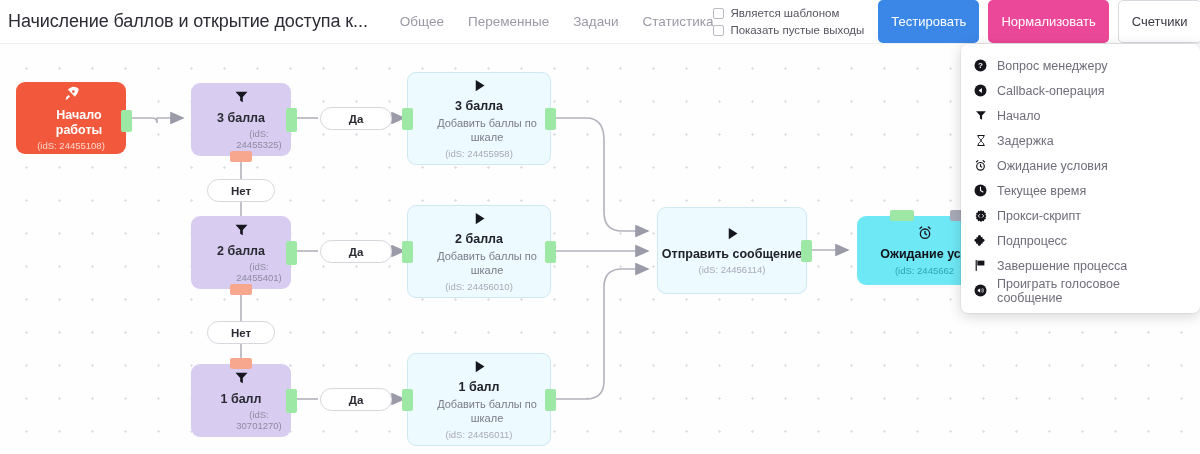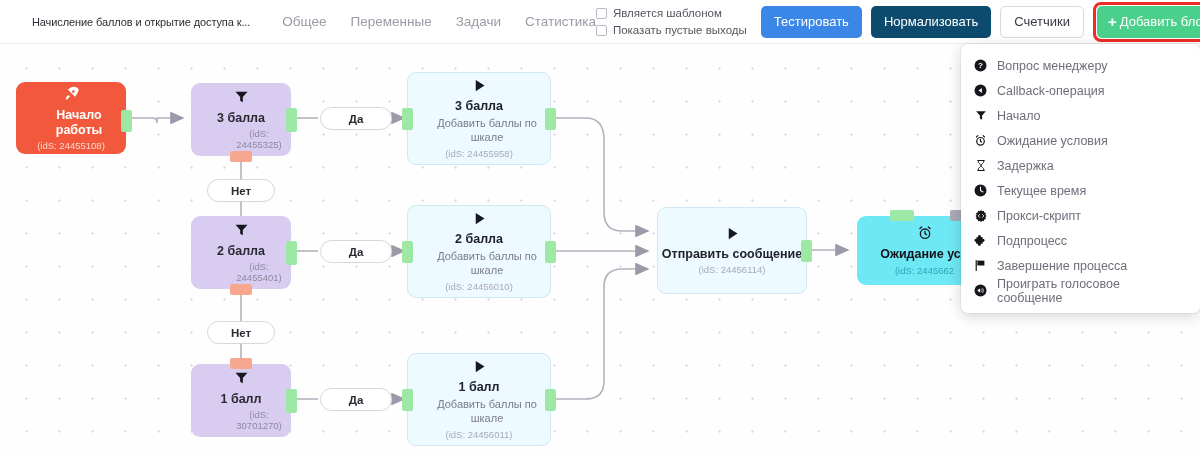--- a/index.html
+++ b/index.html
@@ -12,48 +12,48 @@
   }
   #app { position: relative; width: 1200px; height: 454px; }
 
   
   .topbar {
     position: absolute; left: 0; top: 0; width: 1200px; height: 44px;
     background: #ffffff; display: flex; align-items: center;
     border-bottom: 1px solid #f0f0f2; z-index: 30;
   }
   .proc-title {
-    margin-left: 32px; font-size: 11px; color: #2c2c34;
+    margin-left: 8px; font-size: 18px; color: #2c2c34;
     white-space: nowrap; letter-spacing: -0.1px;
   }
   .divider-v {
     width: 1px; height: 22px; background: #d3d4d8; margin: 0 14px 0 18px;
   }
   .tabs { display: flex; align-items: center; gap: 24px; }
   .tab { font-size: 13.5px; color: #9a9aa6; white-space: nowrap; cursor: pointer; }
 
   .checks {
     margin-left: auto; display: flex; flex-direction: column;
     gap: 5px; margin-right: 14px;
   }
   .chk-row { display: flex; align-items: center; gap: 6px; }
   .chk-box {
     width: 11px; height: 11px; border: 1px solid #b9bac2; border-radius: 2px;
     background: #fff; flex: none;
   }
   .chk-label { font-size: 11.5px; color: #55555f; white-space: nowrap; }
 
   .btn {
-    height: 32px; border-radius: 5px; font-size: 13px;
+    height: 43px; border-radius: 5px; font-size: 13px;
     display: inline-flex; align-items: center; justify-content: center;
     padding: 0 13px; white-space: nowrap; cursor: pointer; margin-right: 9px;
     border: none;
   }
   .btn-test { background: #3b87e8; color: #fff; }
-  .btn-norm { background: #0c4a6e; color: #fff; }
+  .btn-norm { background: #ec4899; color: #fff; }
   .btn-count { background: #fff; color: #3a3a44; border: 1px solid #d8d9de; }
   .btn-add {
     background: #4bd08b; color: #fff; font-weight: 400; margin-right: 0;
     padding: 0 11px; gap: 3px;
   }
   .add-wrap {
     position: relative; margin-right: 11px;
     border: 3px solid #ee2b24; border-radius: 8px; padding: 1px;
     display: inline-flex;
   }
@@ -352,40 +352,40 @@
       <span class="mic">
         <svg width="14" height="13" viewBox="0 0 24 24" fill="#15151b">
             <path d="M3 4h18l-7 8v8l-4-2.5V12z"></path>
           </svg>
       </span>
       <span>Начало</span>
     </div>
 
     <div class="mi">
       <span class="mic">
+        <svg width="12" height="13" viewBox="0 0 24 24" fill="none" stroke="#15151b" stroke-width="2">
+          <path d="M5 2h14M5 22h14M6 2c0 6 6 7 6 10 0 3-6 4-6 10M18 2c0 6-6 7-6 10 0 3 6 4 6 10"></path>
+        </svg>
+      </span>
+      <span>Задержка</span>
+    </div>
+
+    <div class="mi">
+      <span class="mic">
         <svg width="13" height="13" viewBox="0 0 24 24" fill="none" stroke="#15151b" stroke-width="2.2">
           <circle cx="12" cy="13.5" r="7"></circle>
           <path d="M12 10v3.5l2.2 1.5" stroke-linecap="round"></path>
           <path d="M4.5 5.5l2.6-2.4M19.5 5.5l-2.6-2.4" stroke-linecap="round"></path>
         </svg>
       </span>
       <span>Ожидание условия</span>
     </div>
 
     <div class="mi">
       <span class="mic">
-        <svg width="12" height="13" viewBox="0 0 24 24" fill="none" stroke="#15151b" stroke-width="2">
-          <path d="M5 2h14M5 22h14M6 2c0 6 6 7 6 10 0 3-6 4-6 10M18 2c0 6-6 7-6 10 0 3 6 4 6 10"></path>
-        </svg>
-      </span>
-      <span>Задержка</span>
-    </div>
-
-    <div class="mi">
-      <span class="mic">
         <svg width="13" height="13" viewBox="0 0 24 24" fill="#15151b">
           <circle cx="12" cy="12" r="11"></circle>
           <path d="M12 5.5V12l4.5 2.6" stroke="#fff" stroke-width="2" fill="none" stroke-linecap="round"></path>
         </svg>
       </span>
       <span>Текущее время</span>
     </div>
 
     <div class="mi">
       <span class="mic">

